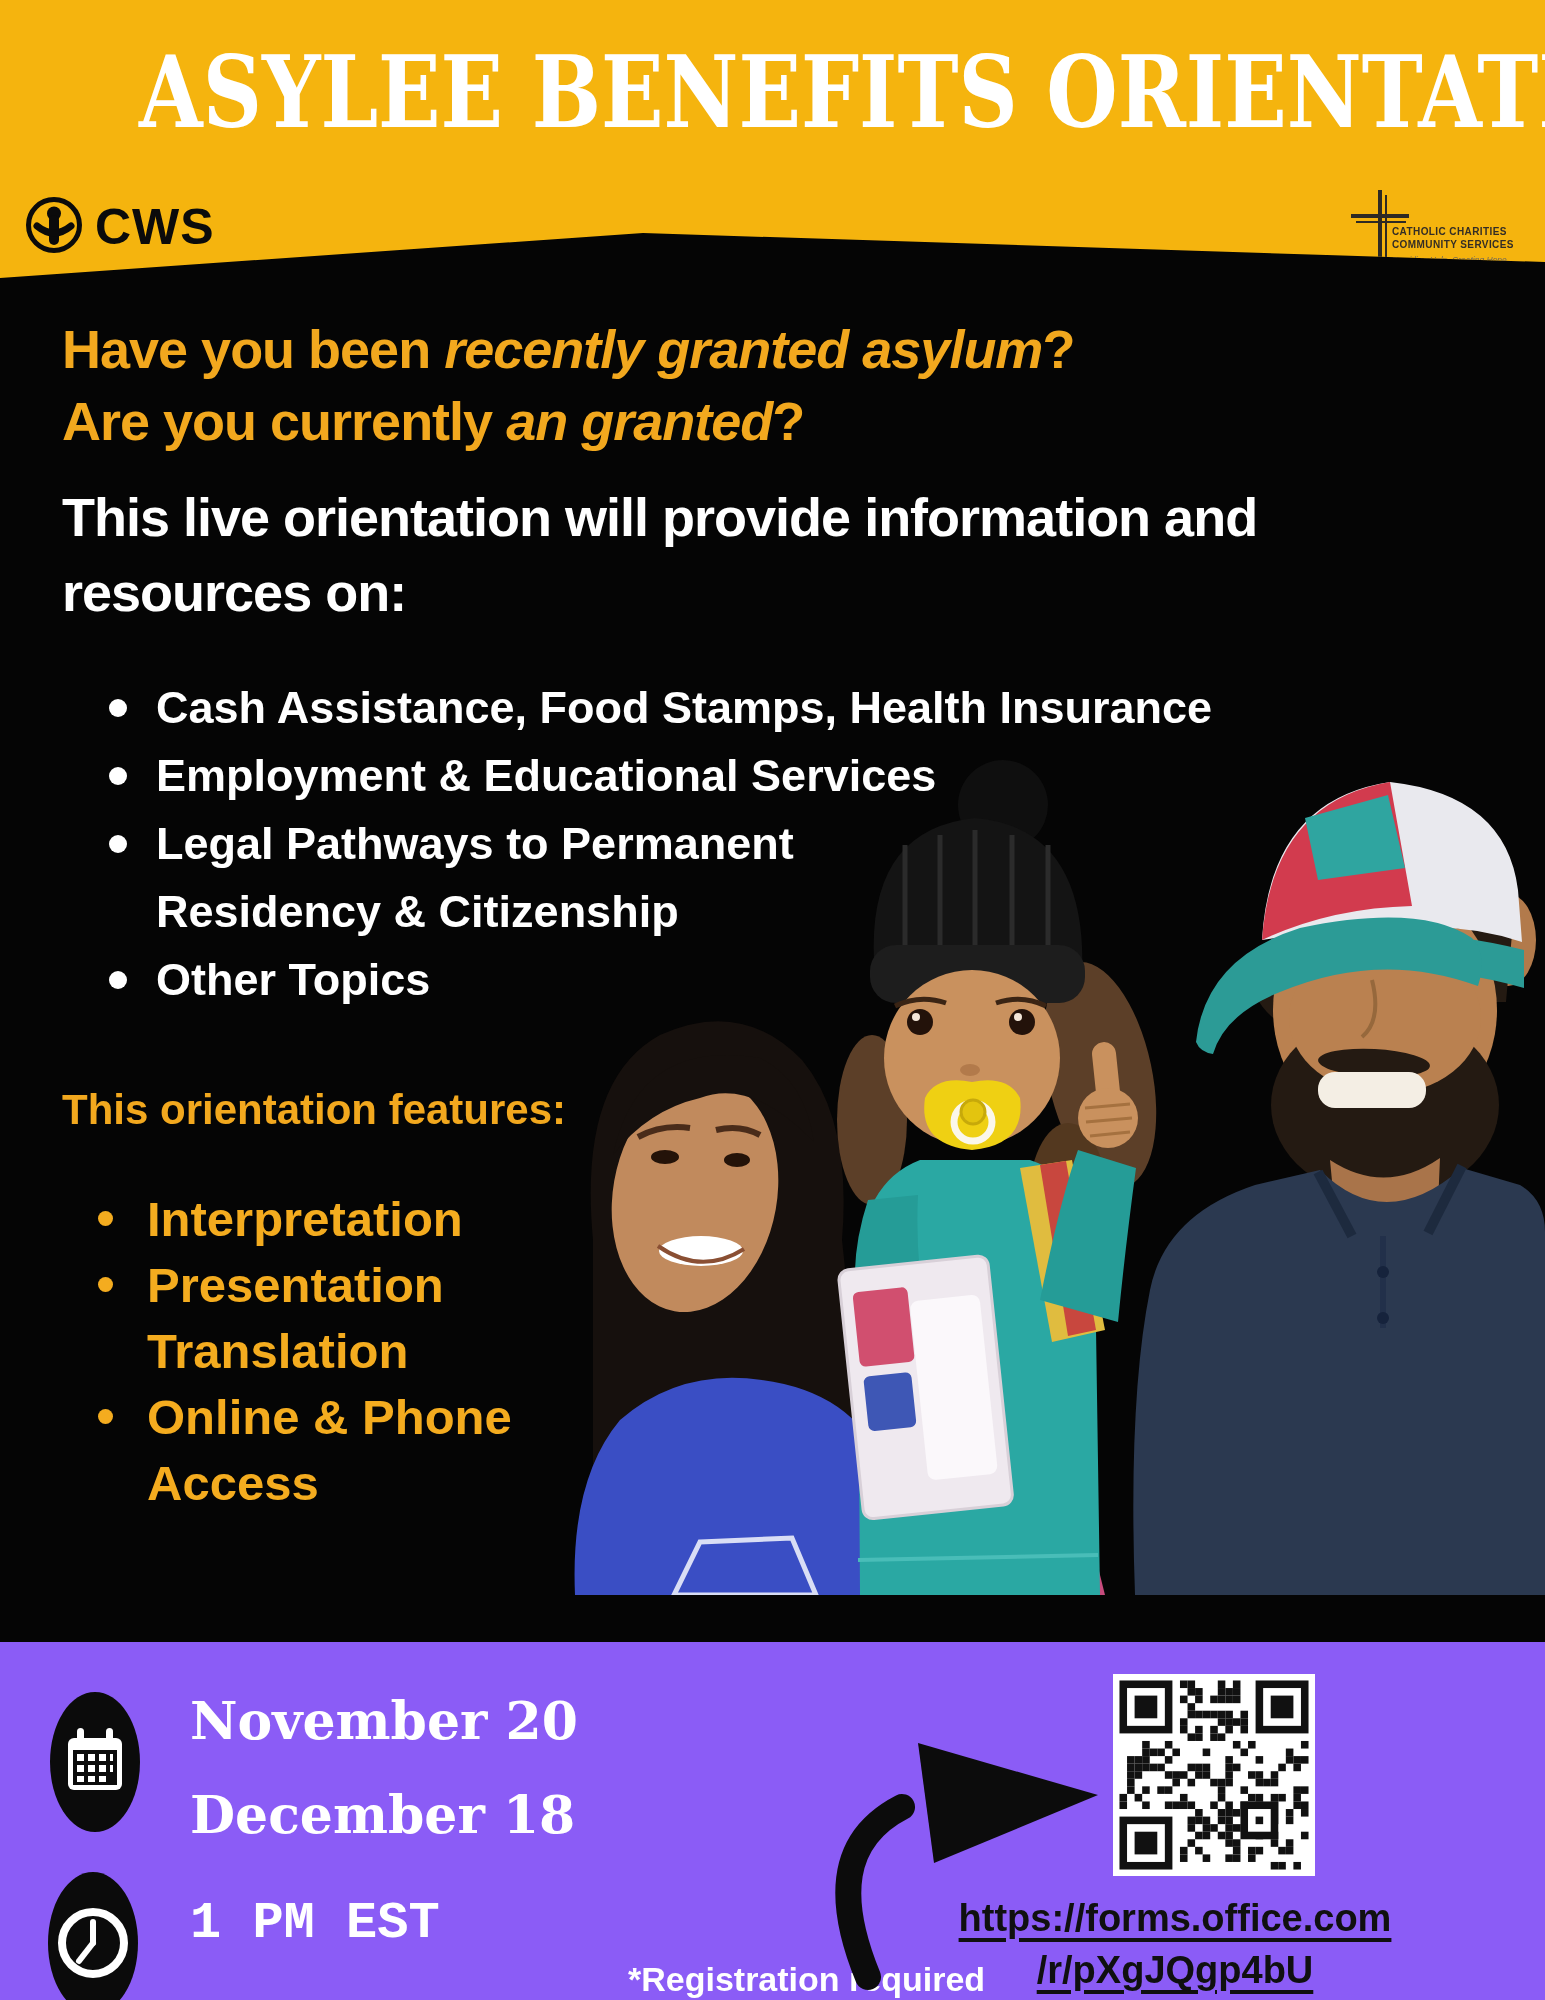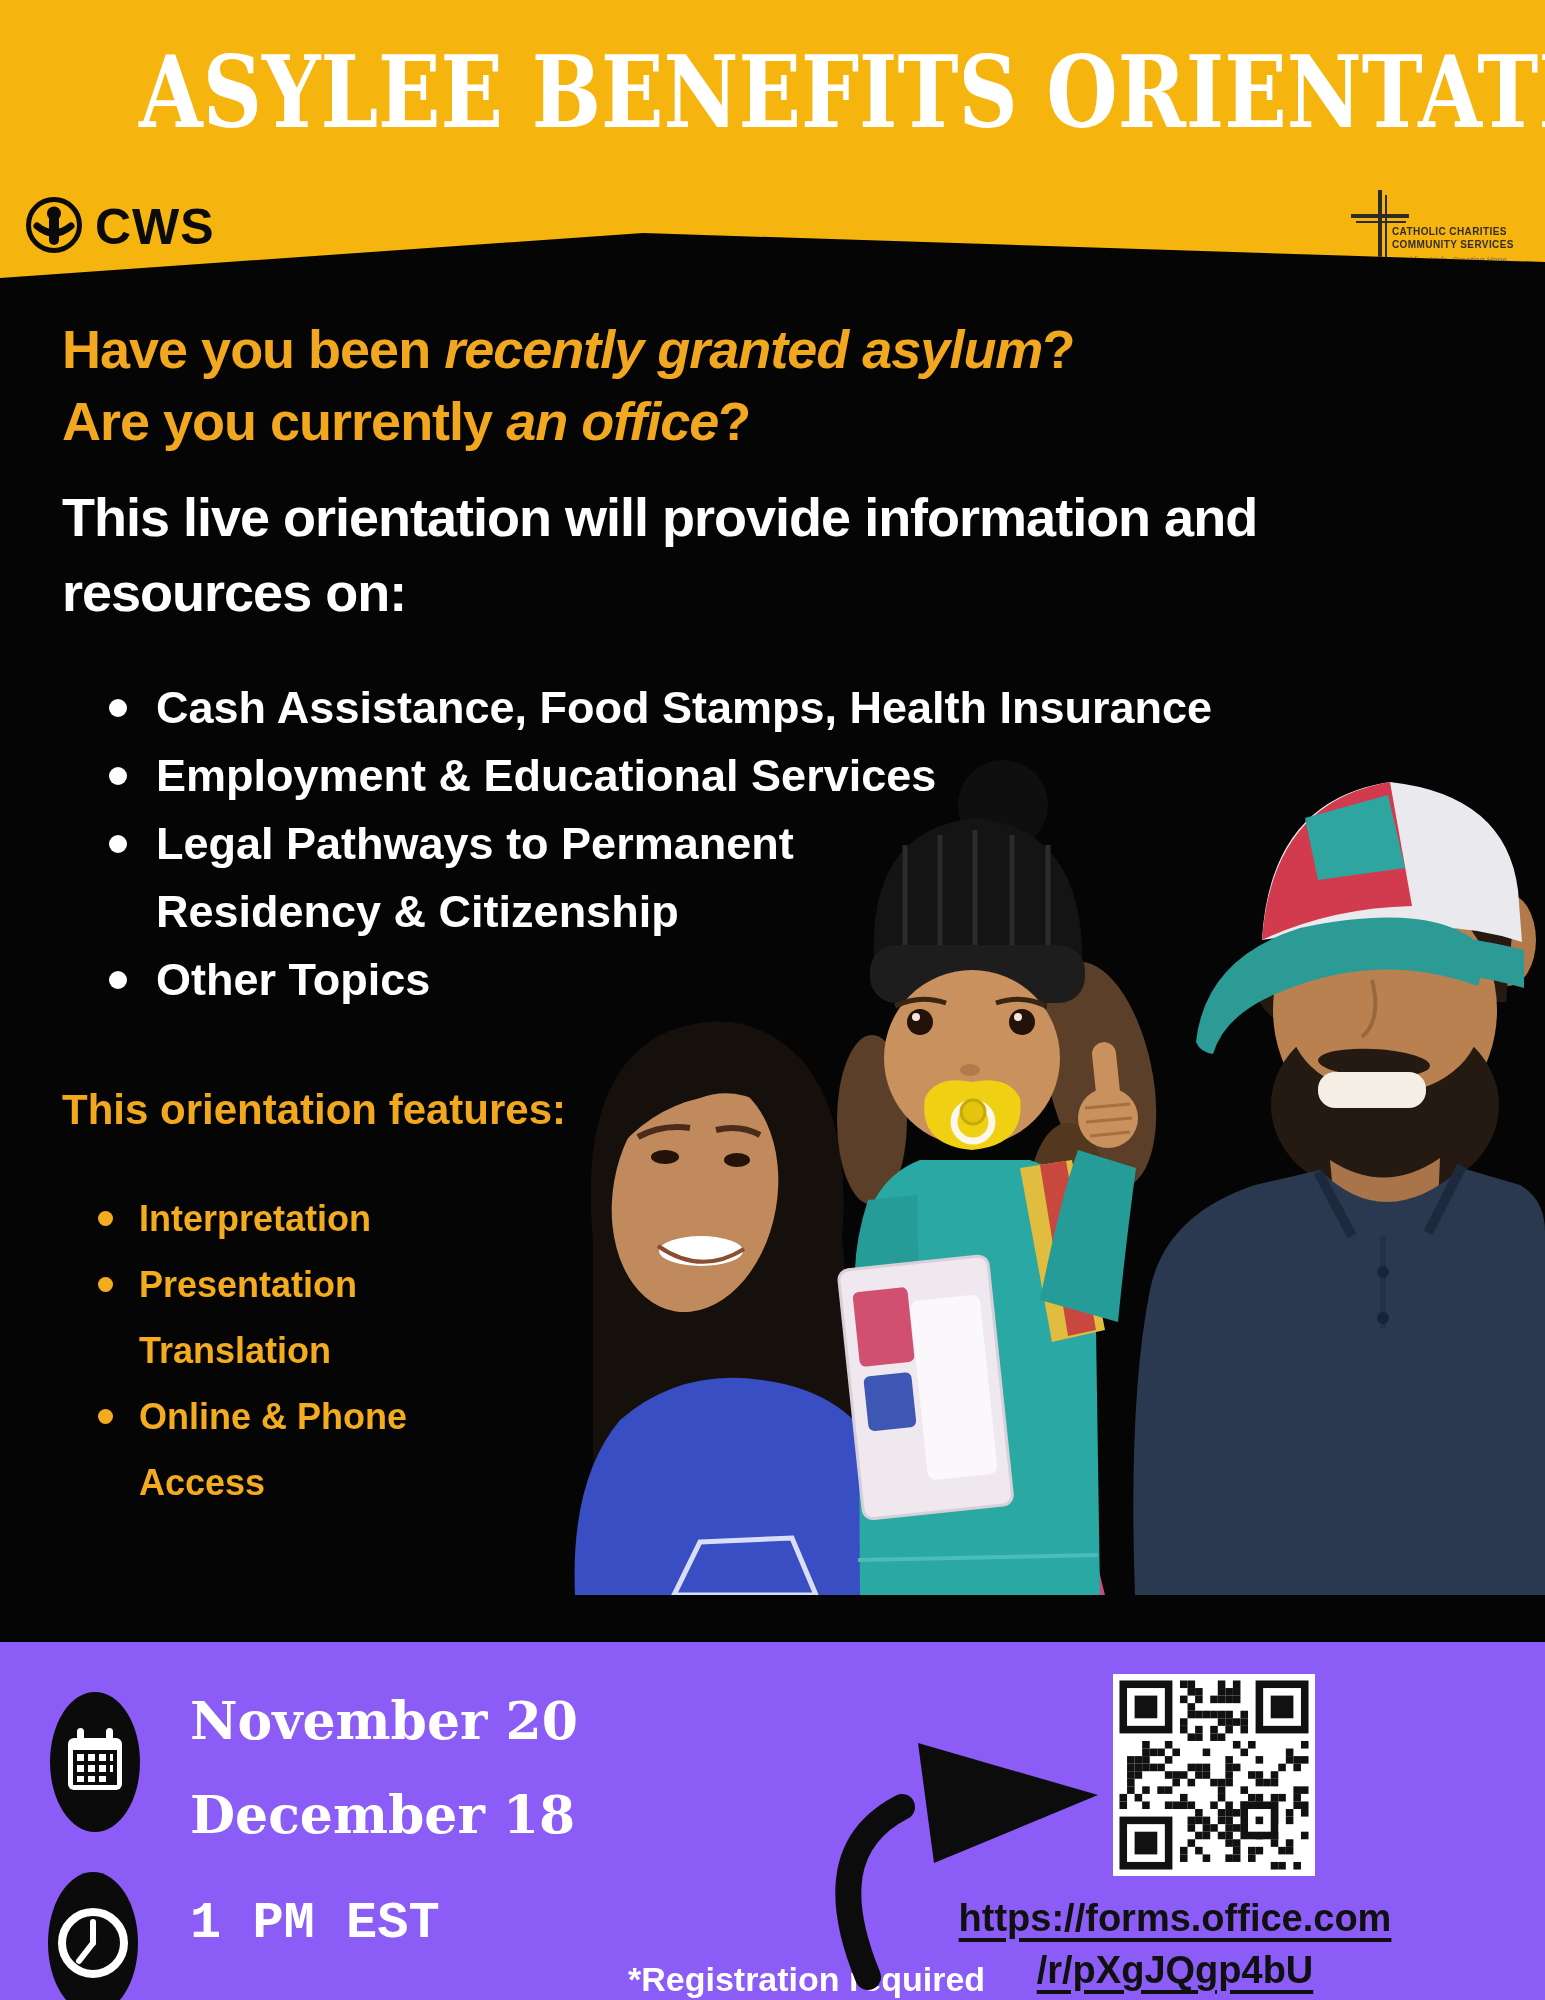--- a/index.html
+++ b/index.html
@@ -33,21 +33,21 @@
   .desc{left:62px;top:480px;font-size:54px;font-weight:700;color:#ffffff;line-height:75px;letter-spacing:-1px;white-space:pre-line;}
   ul.blist{list-style:none;margin:4px;padding:0;}
   li.bitem{display:flex;align-items:flex-start;}
   .dot{border-radius:50%;background:currentColor;flex:0 0 auto;}
   .li-text{white-space:pre-line;}
   .res-list{left:105px;top:670px;color:#ffffff;}
   .res-list li{font-size:45px;font-weight:700;line-height:68px;}
   .res-list .dot{width:18px;height:18px;margin:25px 29px 0 0;}
   .features-head{left:62px;top:1086px;font-size:42px;font-weight:700;color:#F2A81E;}
   .feat-list{left:94px;top:1182px;color:#F4AC1F;}
-  .feat-list li{font-size:36px;font-weight:700;line-height:66px;}
+  .feat-list li{font-size:49px;font-weight:700;line-height:66px;gap:8px;}
   .feat-list .dot{width:15px;height:15px;margin:25px 26px 0 0;}
   
   .photo{position:absolute;left:440px;top:590px;width:1105px;height:1005px;z-index:1;}
   
   .bottom-band{position:absolute;left:0;top:1642px;width:1545px;height:405px;background:#8b5cf6;z-index:3;}
   .bottom-band .abs{position:absolute;}
   .cal-icon{left:50px;top:50px;}
   .clock-icon{left:48px;top:230px;}
   .dates{left:190px;top:32px;font-size:52px;font-weight:700;color:#ffffff;line-height:94px;white-space:nowrap;
          font-family:"DejaVu Serif","Liberation Serif",serif;}
@@ -184,21 +184,21 @@
 
       <path d="M925 1098 Q918 1145 972 1150 Q1026 1145 1020 1098 Q1008 1075 972 1082 Q936 1075 925 1098 Z" fill="#EFD013"></path>
       <circle cx="973" cy="1122" r="19" fill="none" stroke="#fbf7ea" stroke-width="7"></circle>
       <circle cx="973" cy="1112" r="12" fill="#e3c40f" stroke="#c7a90a" stroke-width="3"></circle>
       <path d="M858 1560 L1098 1555" stroke="#49bdb8" stroke-width="4"></path>
     </g>
   </svg>
 
   <div class="txt intro">
     <div><span>Have you been </span><span class="it">recently granted asylum</span><span>?</span></div>
-    <div><span>Are you currently </span><span class="it">an office</span><span>?</span></div>
+    <div><span>Are you currently </span><span class="it">an granted</span><span>?</span></div>
   </div>
 
   <div class="txt desc">This live orientation will provide information and
 resources on:</div>
 
   <ul class="txt blist res-list">
     <li class="bitem">
         <span class="dot"></span>
         <span class="li-text">Cash Assistance, Food Stamps, Health Insurance</span>
       </li>

